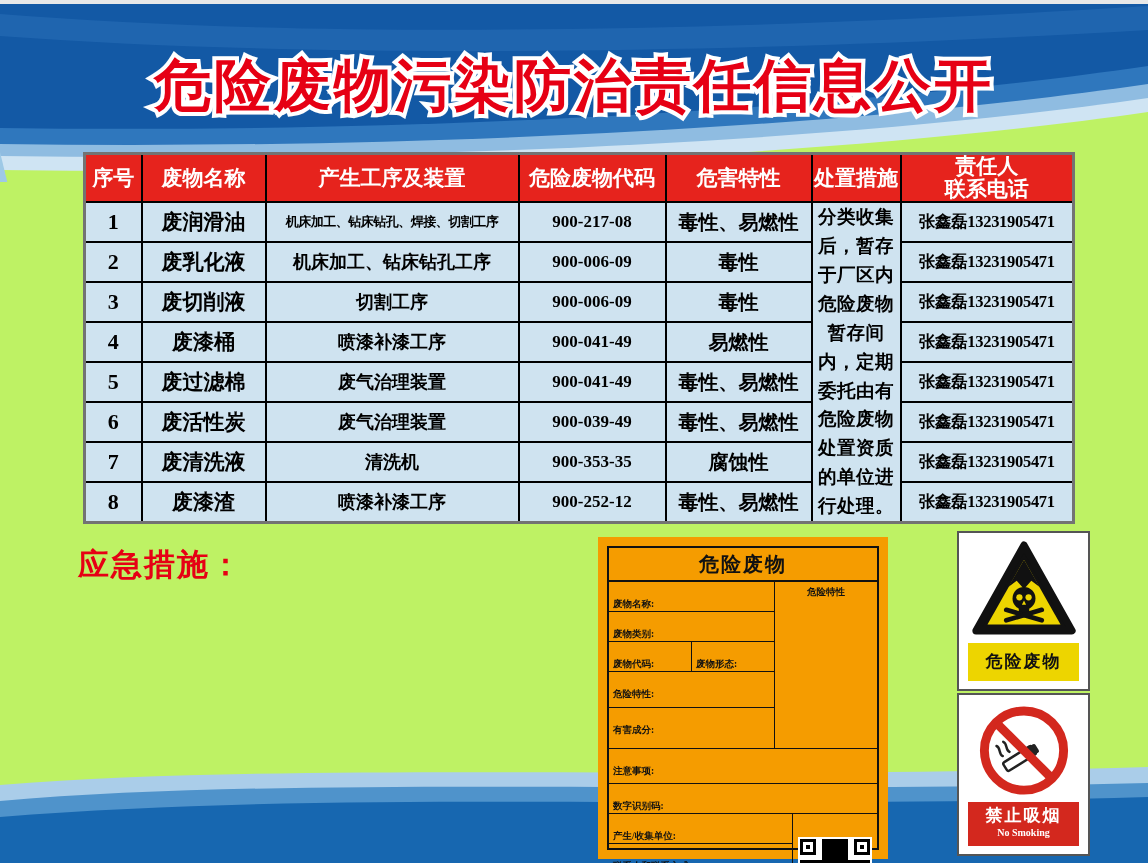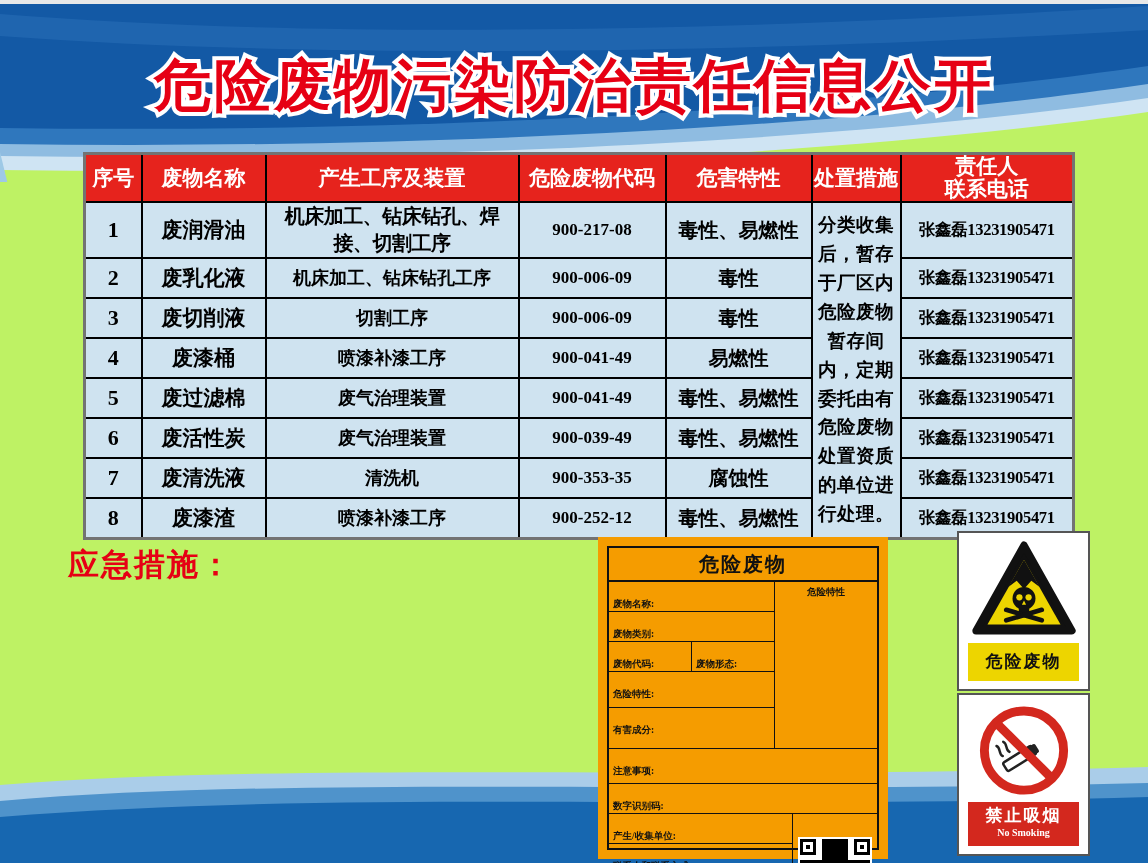--- a/index.html
+++ b/index.html
@@ -37,31 +37,31 @@
   table.waste th{
     background:#e6231d;color:#fff;font-weight:bold;font-size:21px;height:44px;line-height:1.1;
   }
   th.h-contact{font-size:16px;white-space:pre-line;}
   table.waste td{background:#cfe3f0;font-weight:bold;height:38px;}
   col.c-no{width:57px;} col.c-name{width:124px;} col.c-proc{width:253px;}
   col.c-code{width:147px;} col.c-haz{width:146px;} col.c-disp{width:89px;} col.c-cont{width:173px;}
   td.td-no{font-size:22px;font-weight:normal;}
   td.td-name{font-size:21px;}
   td.td-proc{font-size:18px;}
-  td.td-proc.xs{font-size:20px;letter-spacing:-.5px;}
+  td.td-proc.xs{font-size:13px;letter-spacing:-.5px;}
   td.td-code{font-size:17px;text-align:left;padding-left:7px;font-weight:bold;}
   td.td-haz{font-size:20px;}
   td.td-disp{
     font-size:18.5px;text-align:left;vertical-align:top;
     padding:6px 3px 0 5px;line-height:1.56;letter-spacing:.5px;
   }
   td.td-cont{font-size:16.5px;text-align:left;padding-left:2px;letter-spacing:-.3px;}
 
   
-  #emergency{left:68px;top:540px;width:472px;z-index:4;}
+  #emergency{left:78px;top:540px;width:472px;z-index:4;}
   #emergency-title{color:#e60014;font-size:31px;font-weight:bold;letter-spacing:2px;}
   .emg-para{
     margin:0;color:#000;font-size:21px;font-weight:bold;line-height:28px;
     text-align:justify;text-indent:2em;letter-spacing:.5px;
   }
   #emergency-body{margin-top:16px;}
 
   
   #haz-label{
     left:598px;top:533px;width:290px;height:322px;z-index:5;

